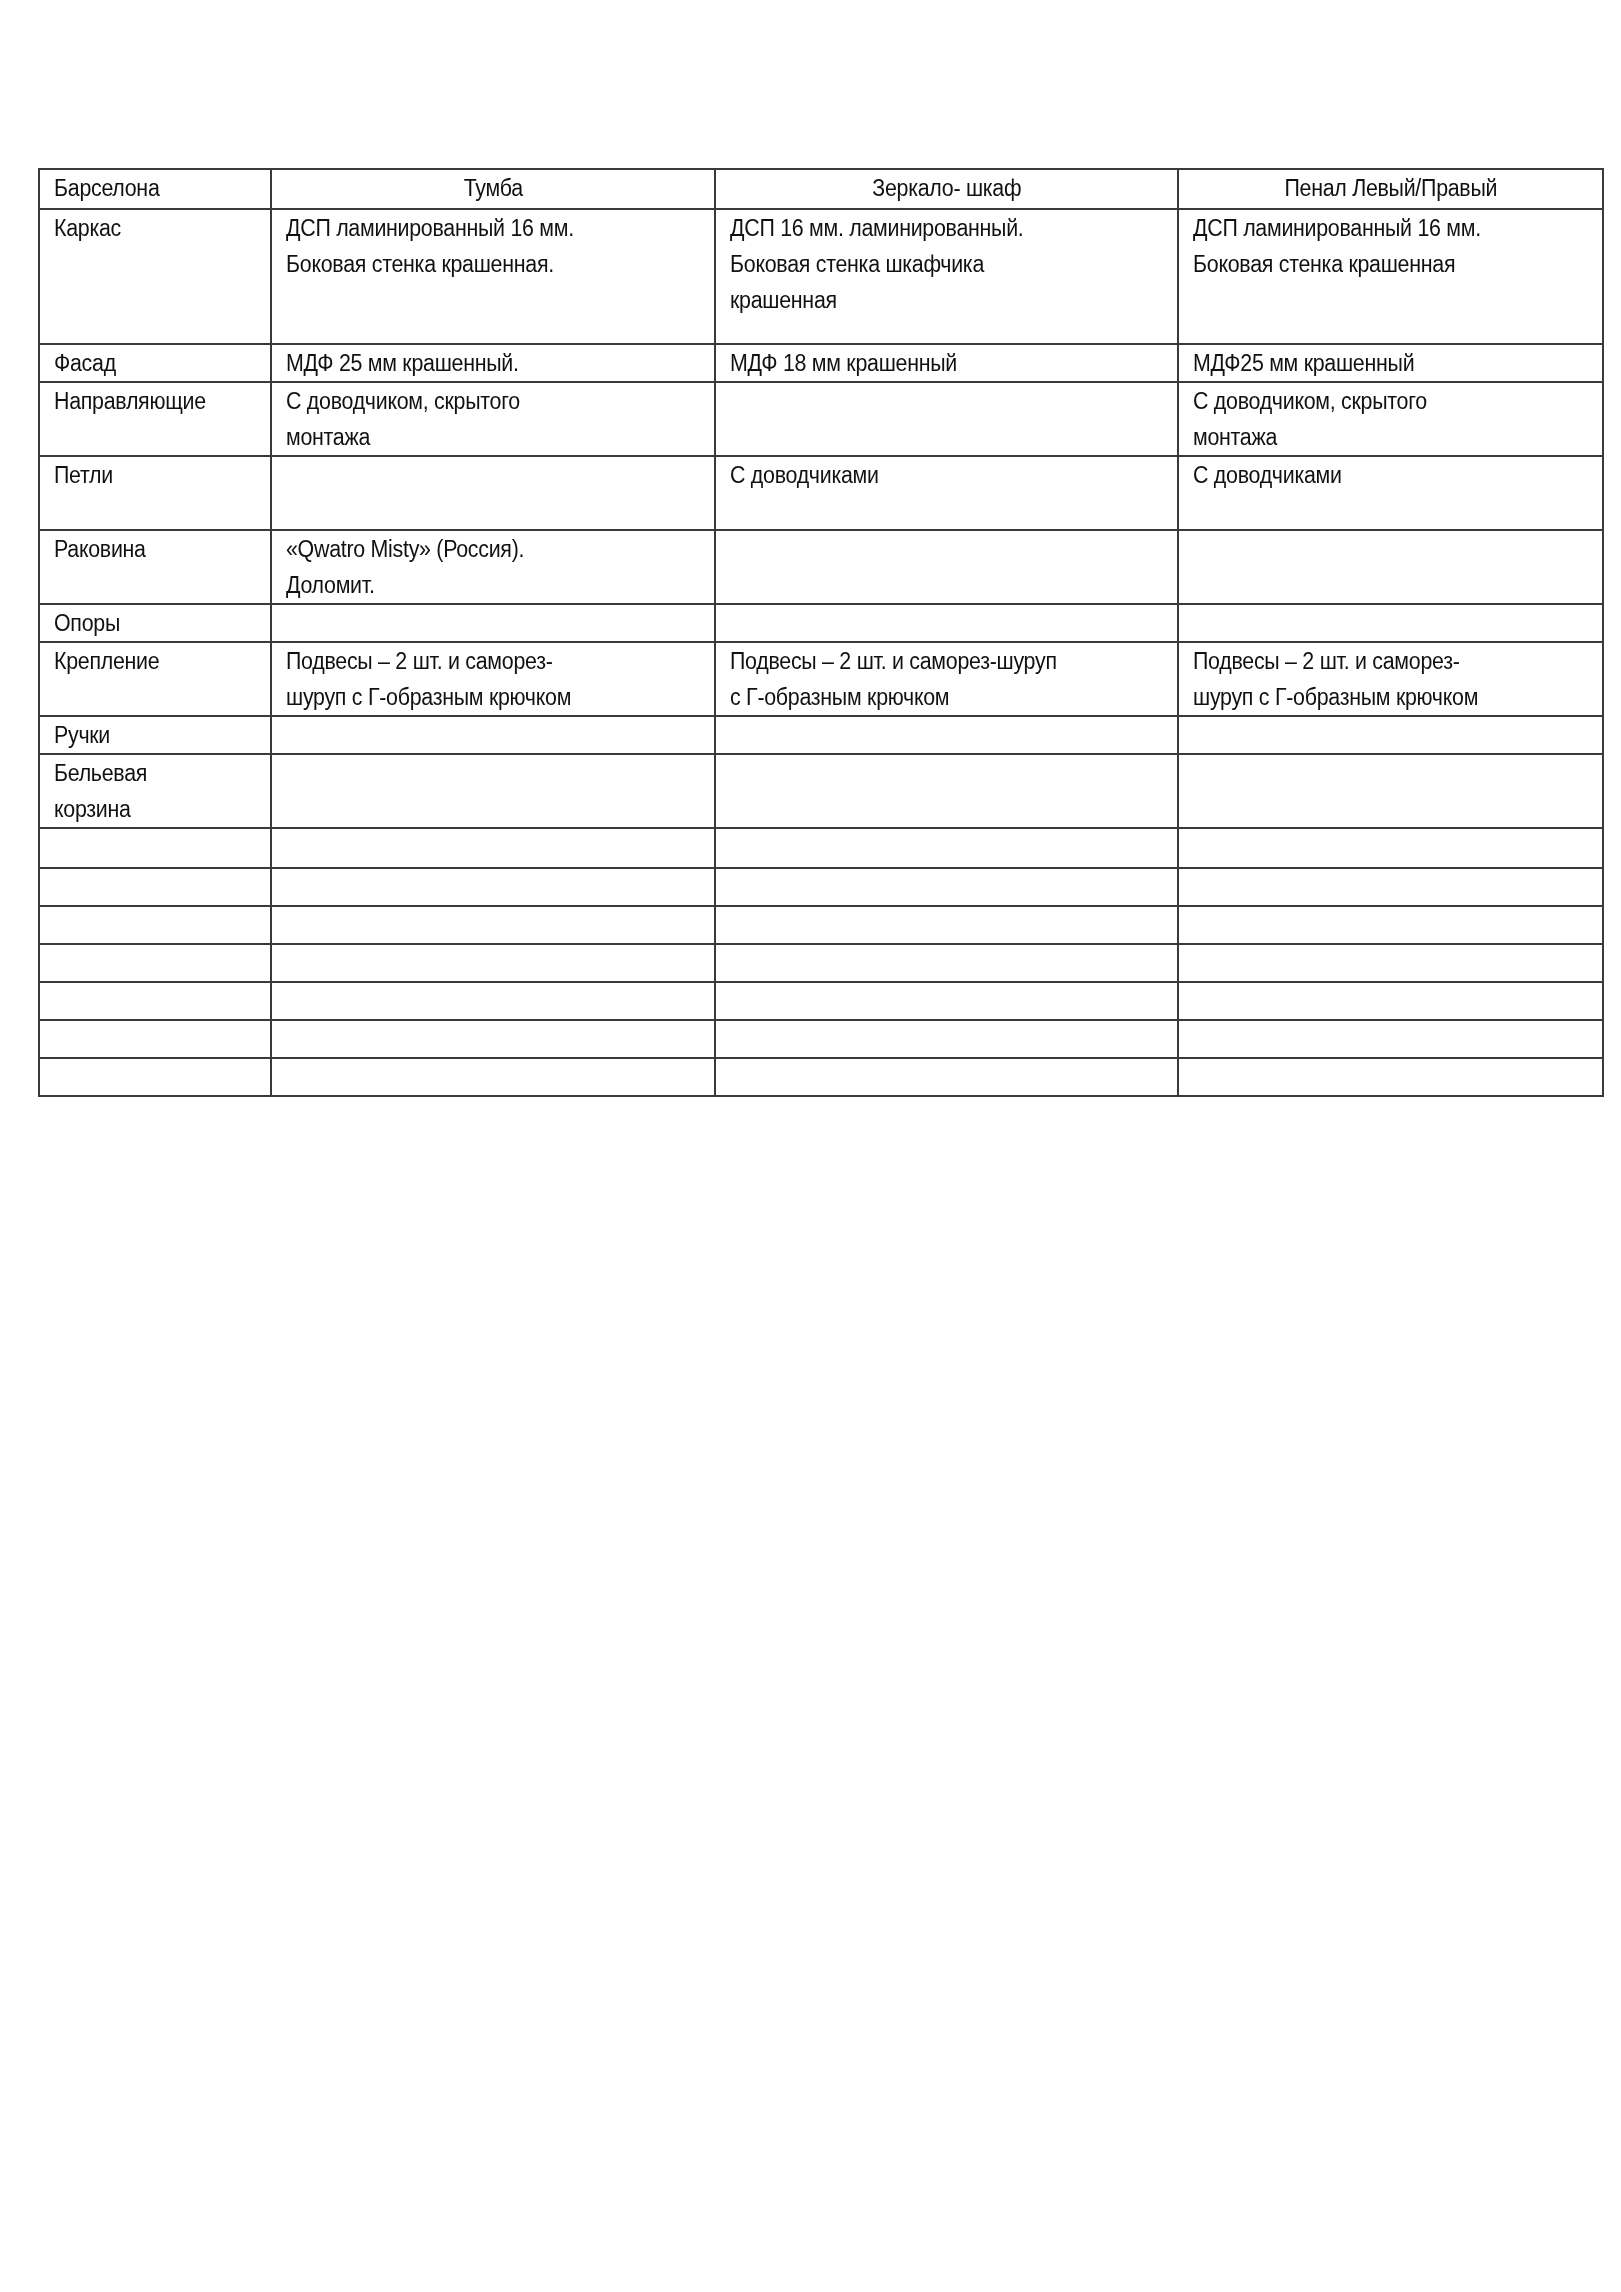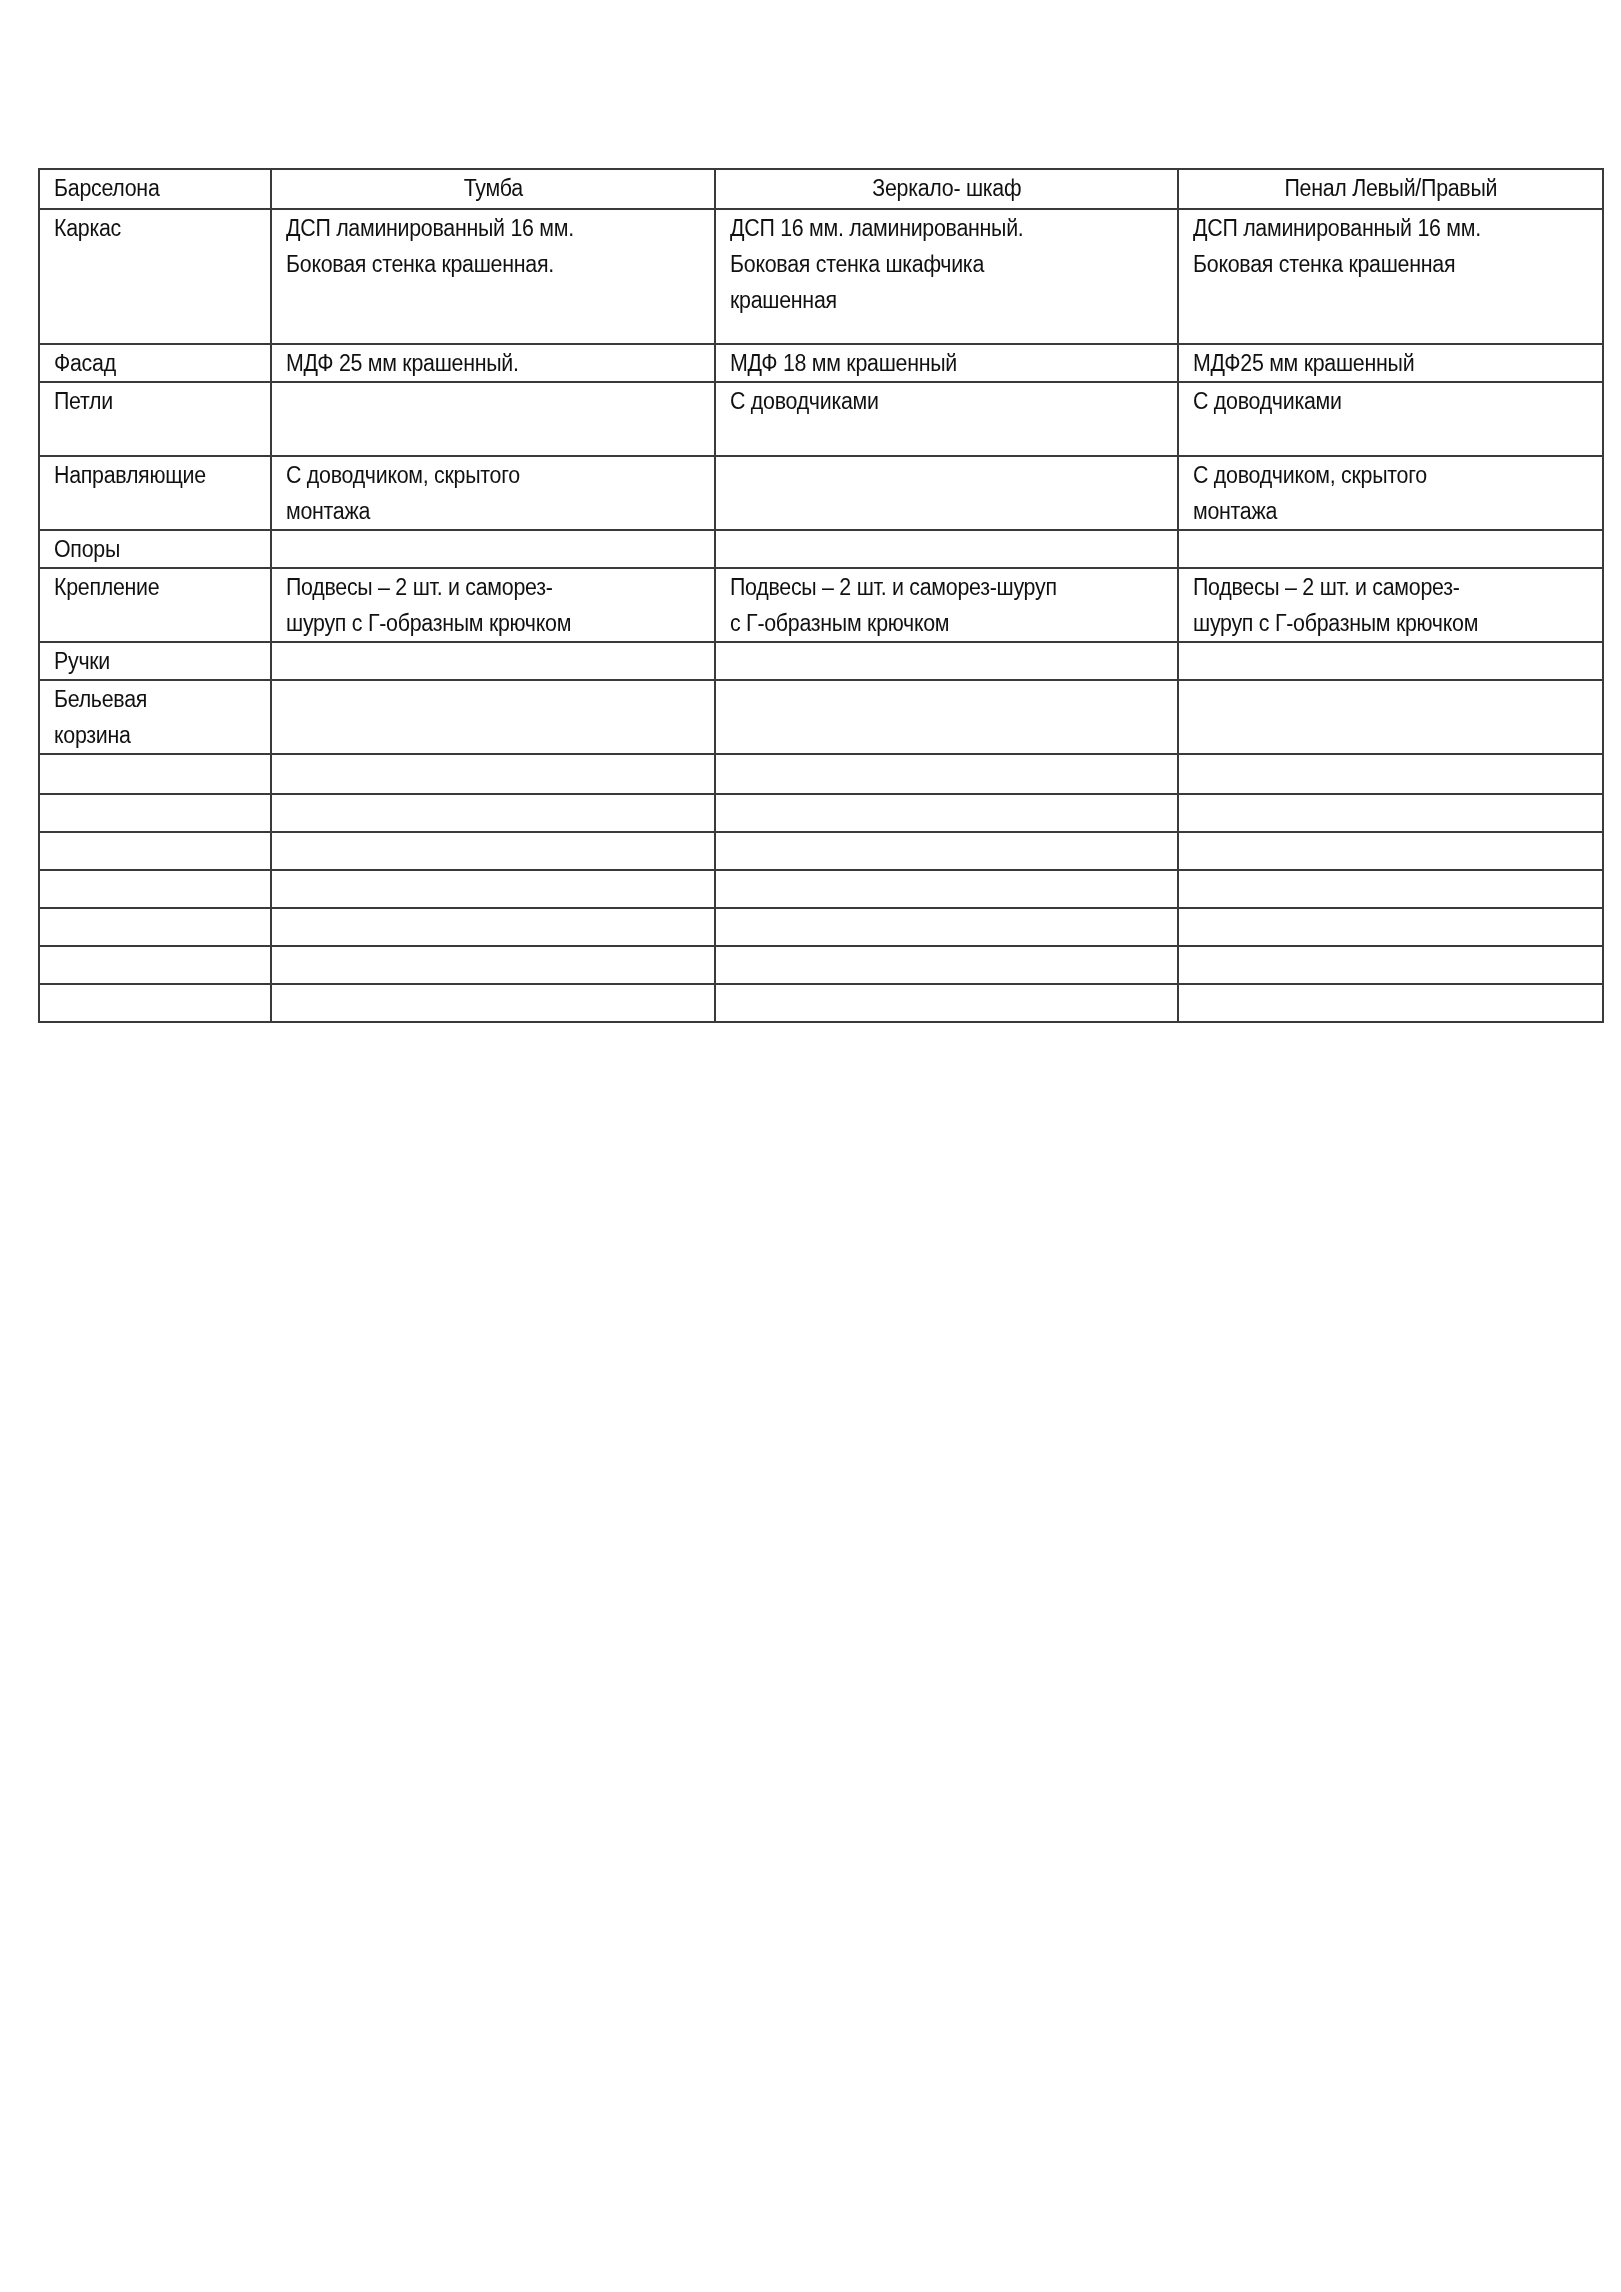--- a/index.html
+++ b/index.html
@@ -87,32 +87,39 @@
         <td><span class="t">ДСП ламинированный 16 мм.
 Боковая стенка крашенная</span></td>
       </tr>
       <tr style="height:37px">
         <td><span class="t">Фасад</span></td>
         <td><span class="t">МДФ 25 мм крашенный.</span></td>
         <td><span class="t">МДФ 18 мм крашенный</span></td>
         <td><span class="t">МДФ25 мм крашенный</span></td>
       </tr>
       <tr style="height:74px">
+        <td><span class="t">Направляющие</span></td>
+        <td><span class="t">С доводчиком, скрытого
+монтажа</span></td>
+        <td><span class="t"></span></td>
+        <td><span class="t">С доводчиком, скрытого
+монтажа</span></td>
+      </tr>
+      <tr style="height:74px">
         <td><span class="t">Петли</span></td>
         <td><span class="t"></span></td>
         <td><span class="t">С доводчиками</span></td>
         <td><span class="t">С доводчиками</span></td>
       </tr>
       <tr style="height:74px">
-        <td><span class="t">Направляющие</span></td>
-        <td><span class="t">С доводчиком, скрытого
-монтажа</span></td>
+        <td><span class="t">Раковина</span></td>
+        <td><span class="t">«Qwatro Misty» (Россия).
+Доломит.</span></td>
         <td><span class="t"></span></td>
-        <td><span class="t">С доводчиком, скрытого
-монтажа</span></td>
+        <td><span class="t"></span></td>
       </tr>
       <tr style="height:38px">
         <td><span class="t">Опоры</span></td>
         <td><span class="t"></span></td>
         <td><span class="t"></span></td>
         <td><span class="t"></span></td>
       </tr>
       <tr style="height:68px">
         <td><span class="t">Крепление</span></td>
         <td><span class="t">Подвесы – 2 шт. и саморез-

